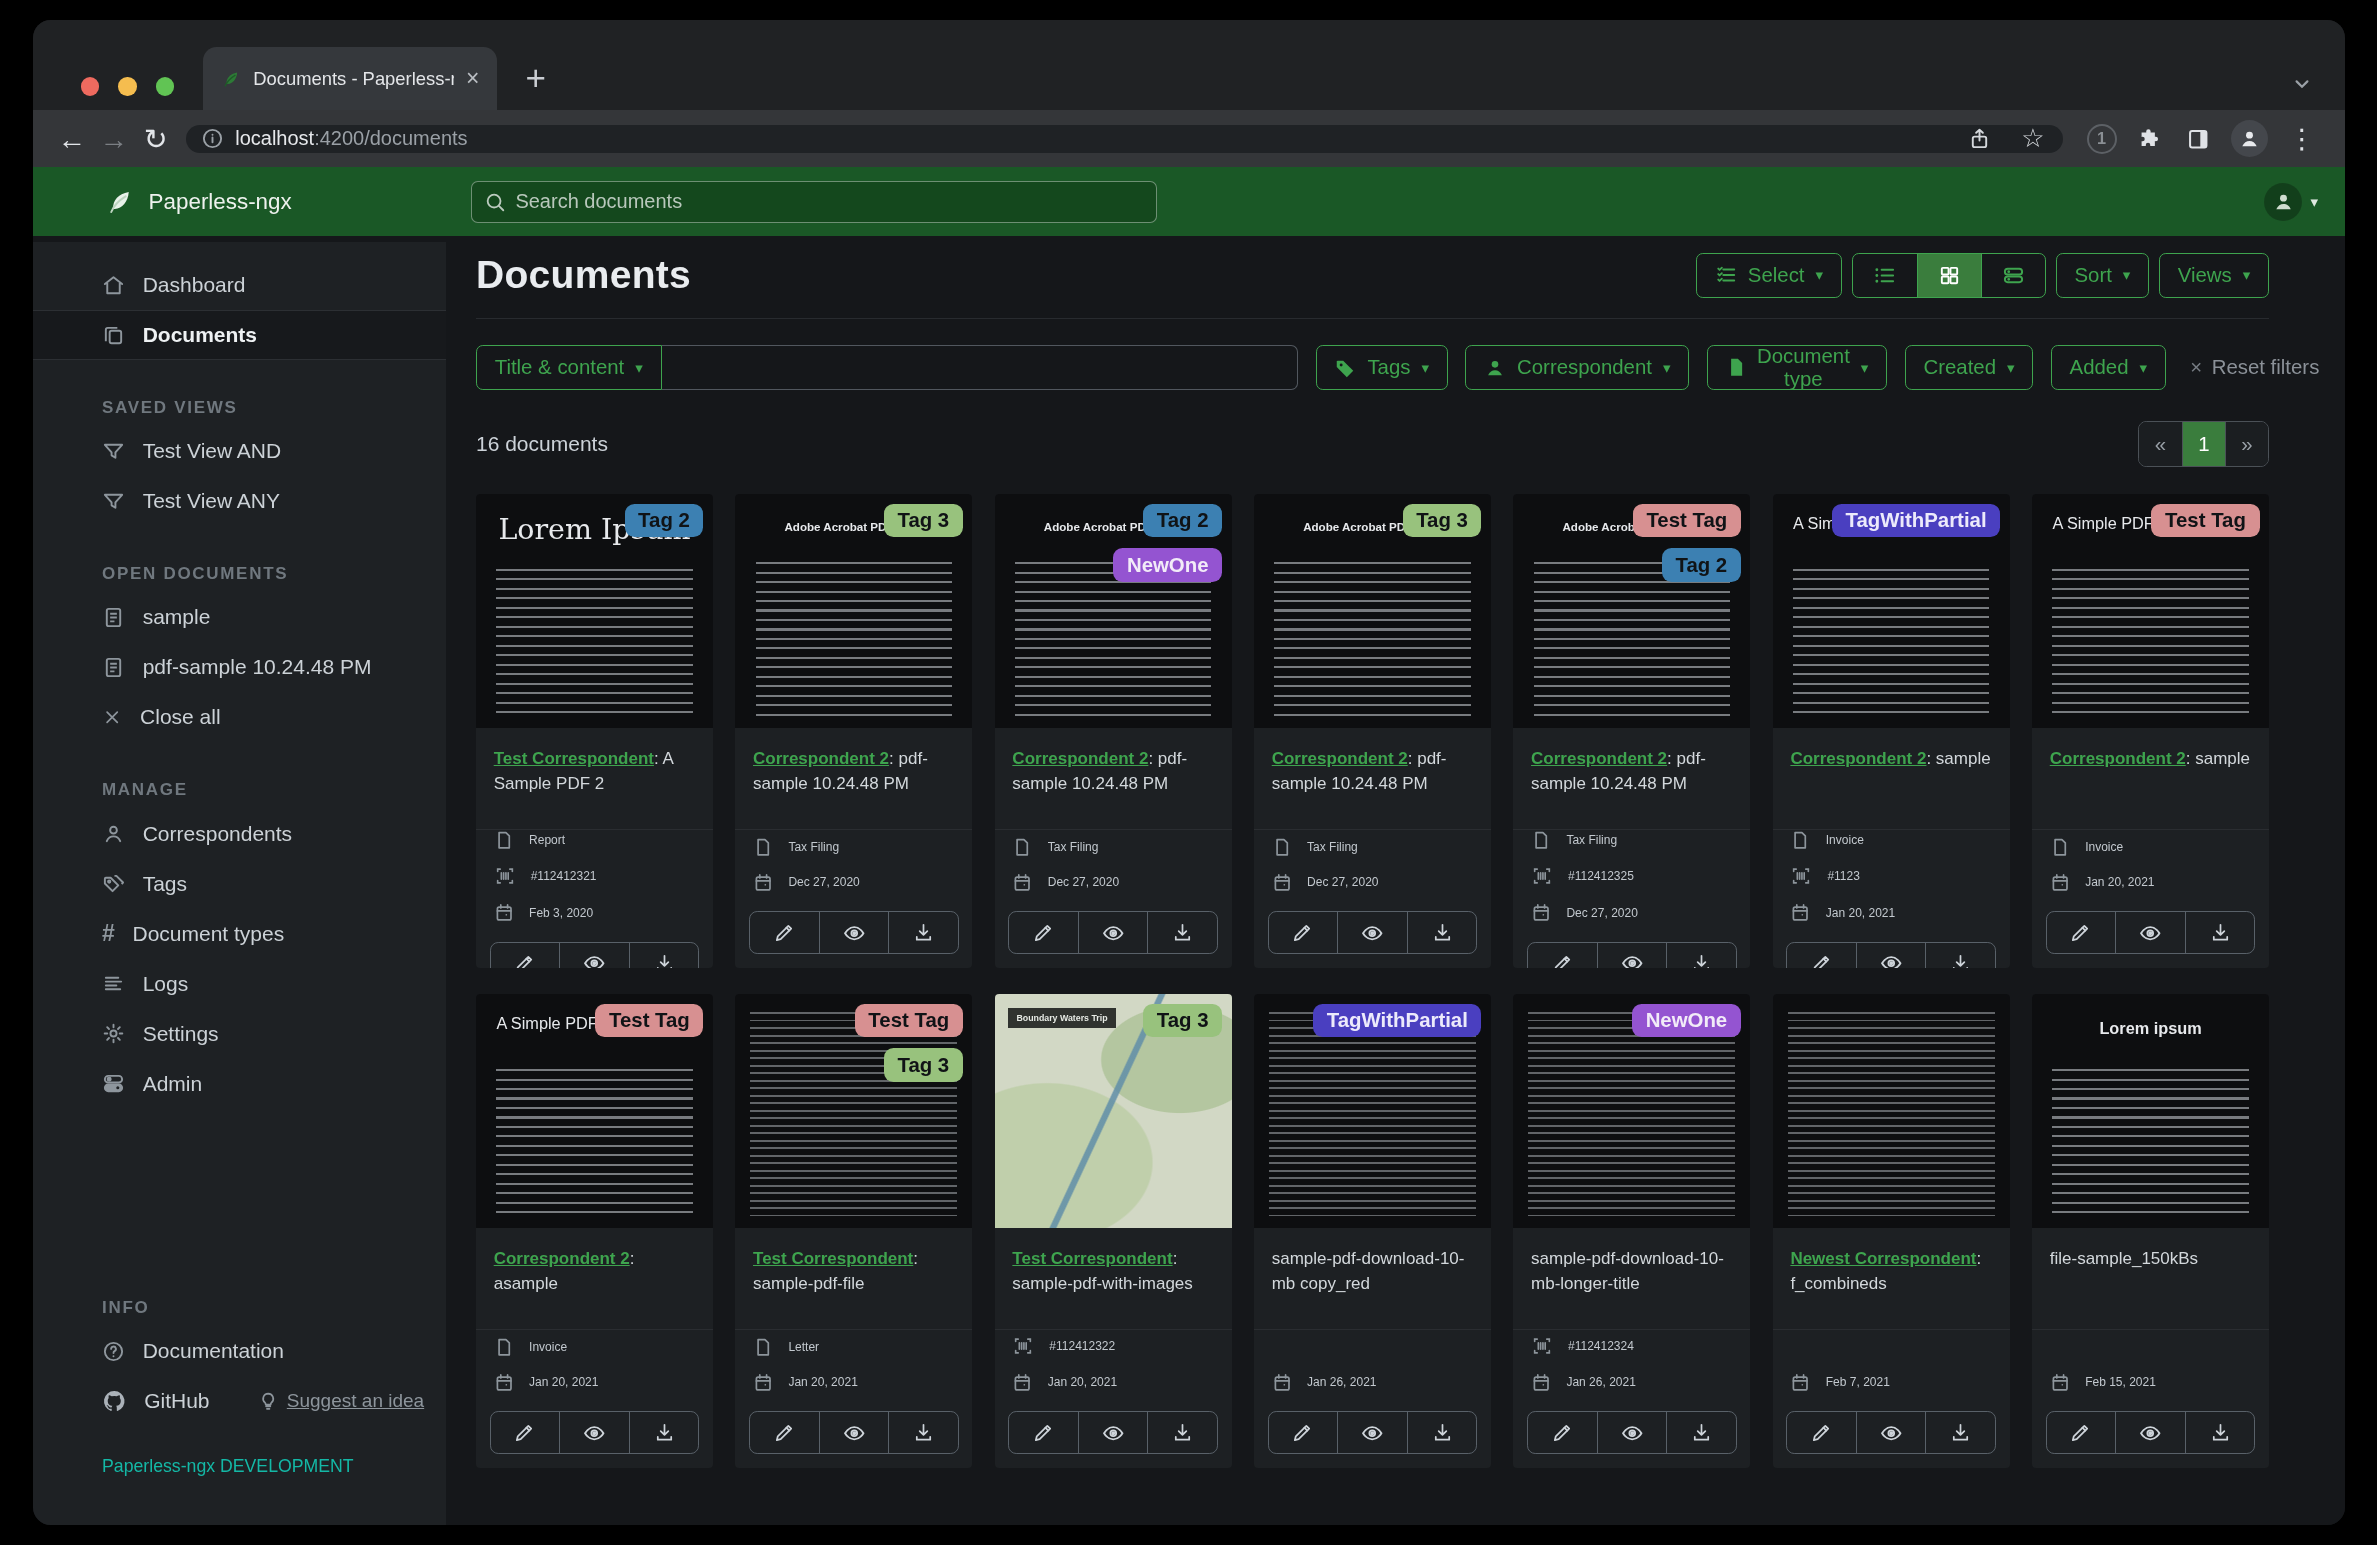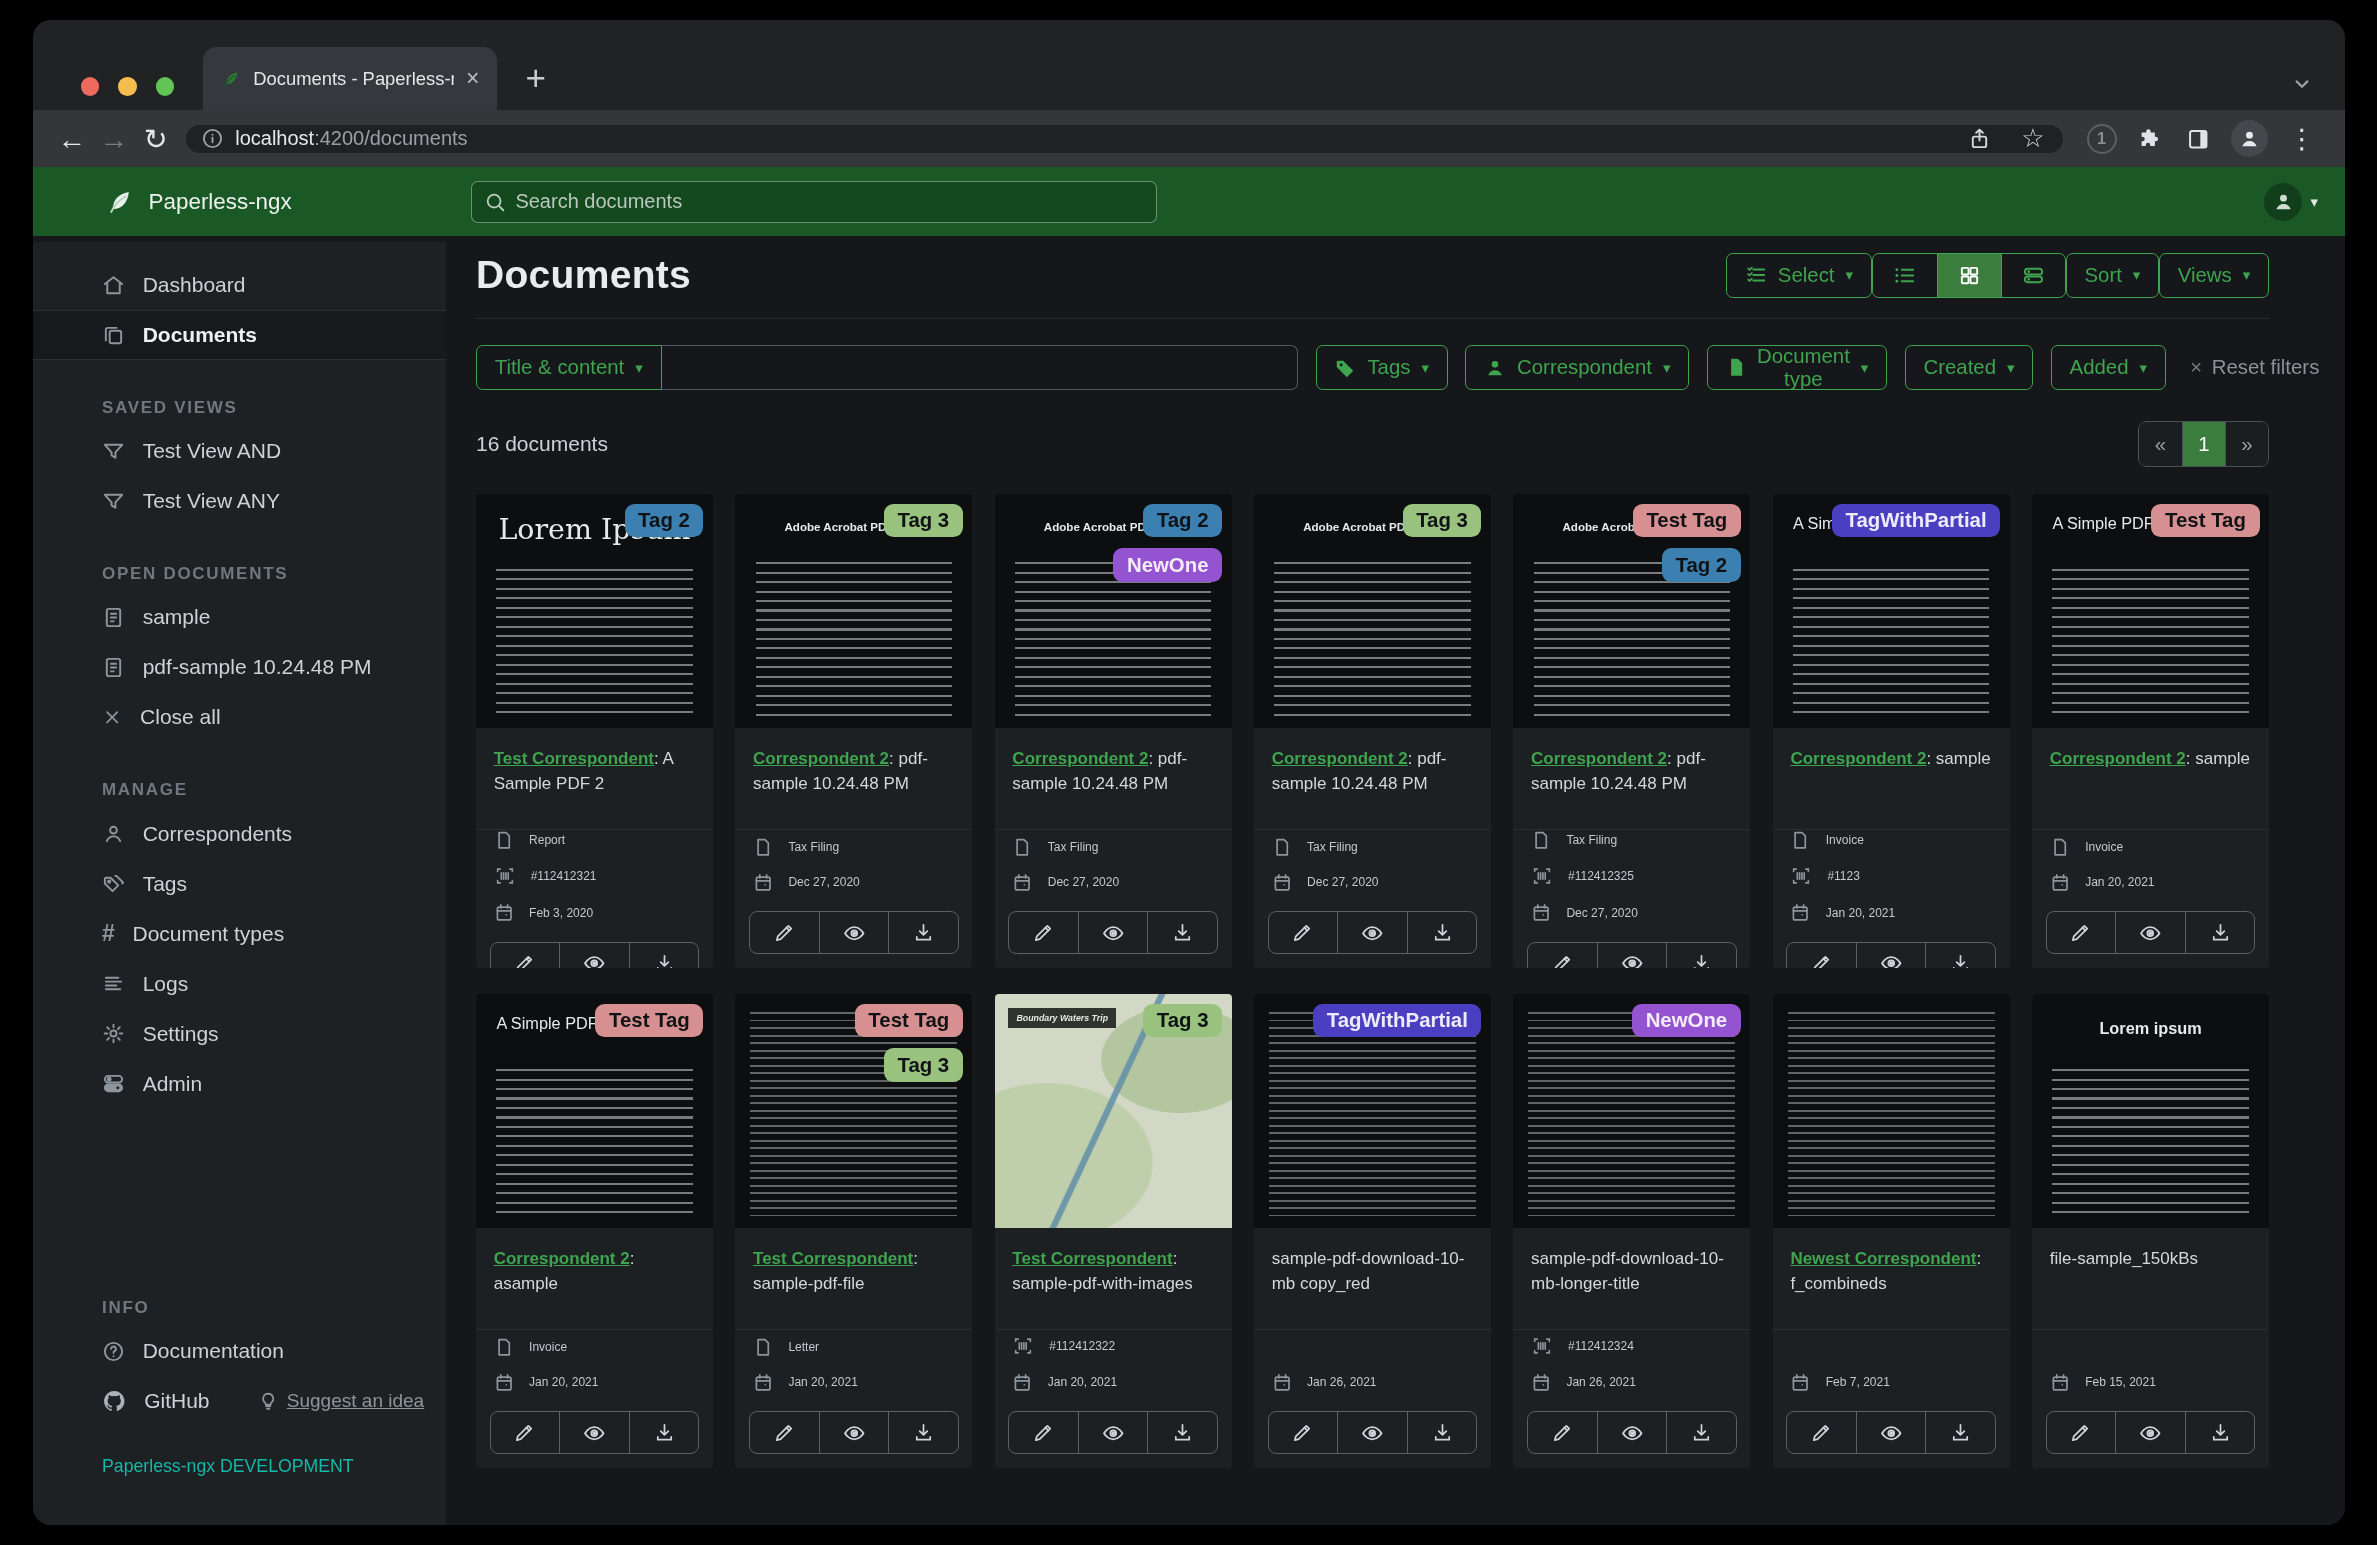--- a/index.html
+++ b/index.html
@@ -61,21 +61,21 @@
   .side-footer { font-size:17.7px; color:#14b8a6; padding-left:69px; margin-top:30px; flex:none; }
   .side-github { height:50px; display:flex; align-items:center; gap:17.7px; padding:0 0 0 69px; flex:none; }
   .suggest { display:flex; align-items:center; gap:8.2px; margin-left:31px; color:#8d959c; font-size:19px; }
   .suggest a { color:#8d959c; }
   .info-block { margin-top:auto; }
 
   
   .main { flex:1; min-width:0; padding:0 76px 0 30px; display:flex; flex-direction:column; background:#15171a; }
   .title-row { display:flex; align-items:center; margin-top:16.3px; }
   h1 { font-size:39px; font-weight:600; color:#e9ecef; letter-spacing:0.3px; }
-  .title-actions { margin-left:auto; display:flex; align-items:center; gap:0; }
+  .title-actions { margin-left:auto; display:flex; align-items:center; gap:10px; }
   .btn { height:45px; display:flex; align-items:center; gap:11px; padding:0 17.7px; border-radius:6.8px;
          border:1.4px solid #3ea44e; background:transparent; color:#3ea44e; font-size:20.4px; font-family:inherit; }
   .caret { font-size:15px; }
   .view-toggle { display:flex; height:45px; border:1.4px solid #3ea44e; border-radius:6.8px; overflow:hidden; }
   .seg { width:64px; display:flex; align-items:center; justify-content:center; color:#3ea44e; background:transparent; border:0; }
   .seg + .seg { border-left:1.4px solid #3ea44e; }
   .seg.active { background:#3a7d3d; color:#fff; }
   .main-divider { border:0; border-top:1.4px solid #282b2f; margin-top:20.4px; }
 
   .filter-row { display:flex; align-items:center; margin-top:26px; gap:17.7px; }
@@ -109,21 +109,21 @@
            background:repeating-linear-gradient(to bottom, rgba(208,213,219,.55) 0 2px, transparent 2px 9.5px); }
   [data-thumb="acrobat"] .lines { top:68px; }
   [data-thumb="dense"] .lines { top:17.7px; left:15px; right:15px;
            background:repeating-linear-gradient(to bottom, rgba(200,206,212,.45) 0 2px, transparent 2px 7.5px); }
   [data-thumb="map"] { background:
       linear-gradient(115deg, transparent 47%, rgba(96,142,168,.85) 47.5%, rgba(96,142,168,.85) 49%, transparent 49.5%),
       radial-gradient(150px 102px at 78% 28%, #b4c6a0 0 52%, transparent 53%),
       radial-gradient(190px 143px at 22% 72%, #c0cfab 0 55%, transparent 56%),
       #d2d8c5; }
   [data-thumb="map"] .page-head { position:absolute; left:13.6px; top:13.6px; background:#30332f; color:#e6eae4;
-      font-size:8.8px; font-weight:700; padding:5.4px 8.2px; text-align:left; margin:0;font-style:italic; }
+      font-size:8.8px; font-weight:700; padding:5.4px 8.2px; text-align:left; margin:0; }
   .tagstack { position:absolute; top:9.5px; right:9.5px; display:flex; flex-direction:column; align-items:flex-end; gap:11px; }
   .tagbadge { font-size:20.4px; font-weight:700; padding:5.4px 13.6px; border-radius:9.5px; white-space:nowrap; }
   .card-body { flex:1; display:flex; flex-direction:column; min-height:0; }
   .card-title { padding:17.7px; font-size:17px; line-height:1.5; color:#d3d8dc; border-bottom:1.4px solid #2a2d31; min-height:102px; }
   .card-link { color:#3ea44e; font-weight:700; text-decoration:underline; }
   .meta { margin-top:auto; padding:0 17.7px 11px; display:flex; flex-direction:column; gap:15px; }
   .meta-row { display:flex; align-items:center; gap:15px; font-size:12px; color:#c3c9cf; }
   .meta-row .ic { color:#8d959c; flex:none; }
   .actions { margin:8.2px 13.6px 13.6px; height:43px; display:flex; border:1.4px solid #596169; border-radius:8.2px; overflow:hidden; flex:none; }
   .action { flex:1; display:flex; align-items:center; justify-content:center; background:transparent; border:0; color:#ced4da; }

